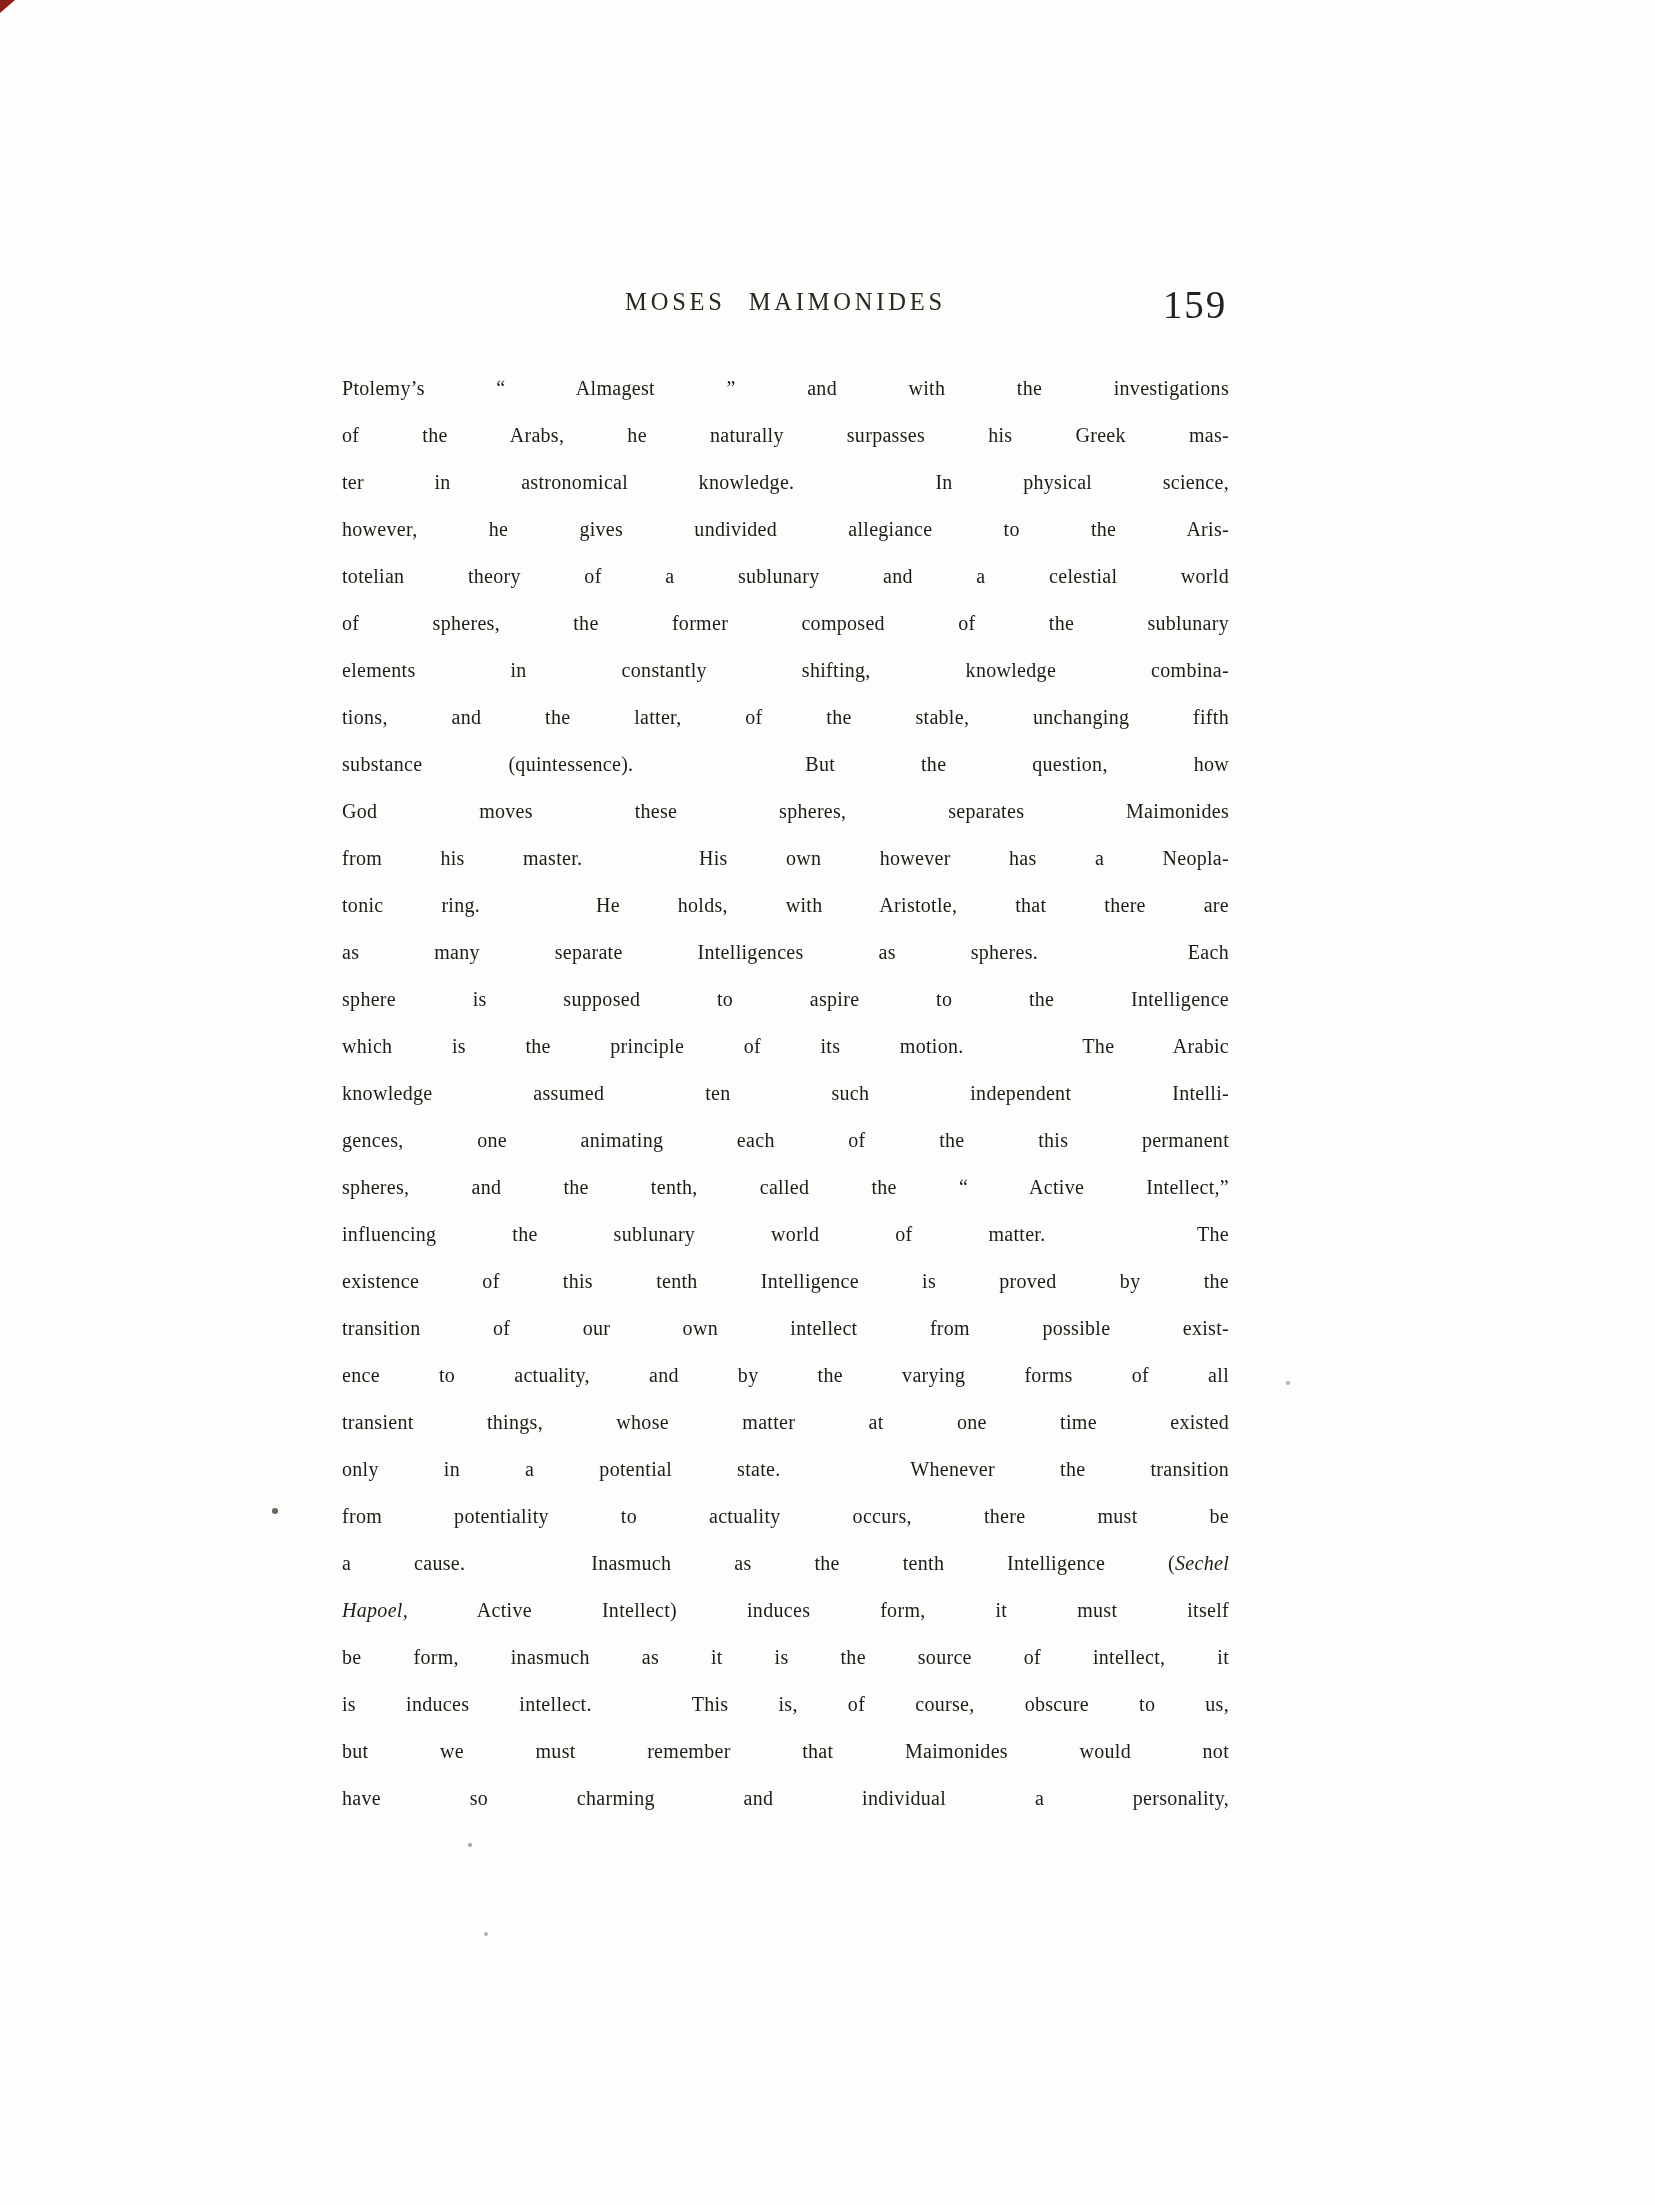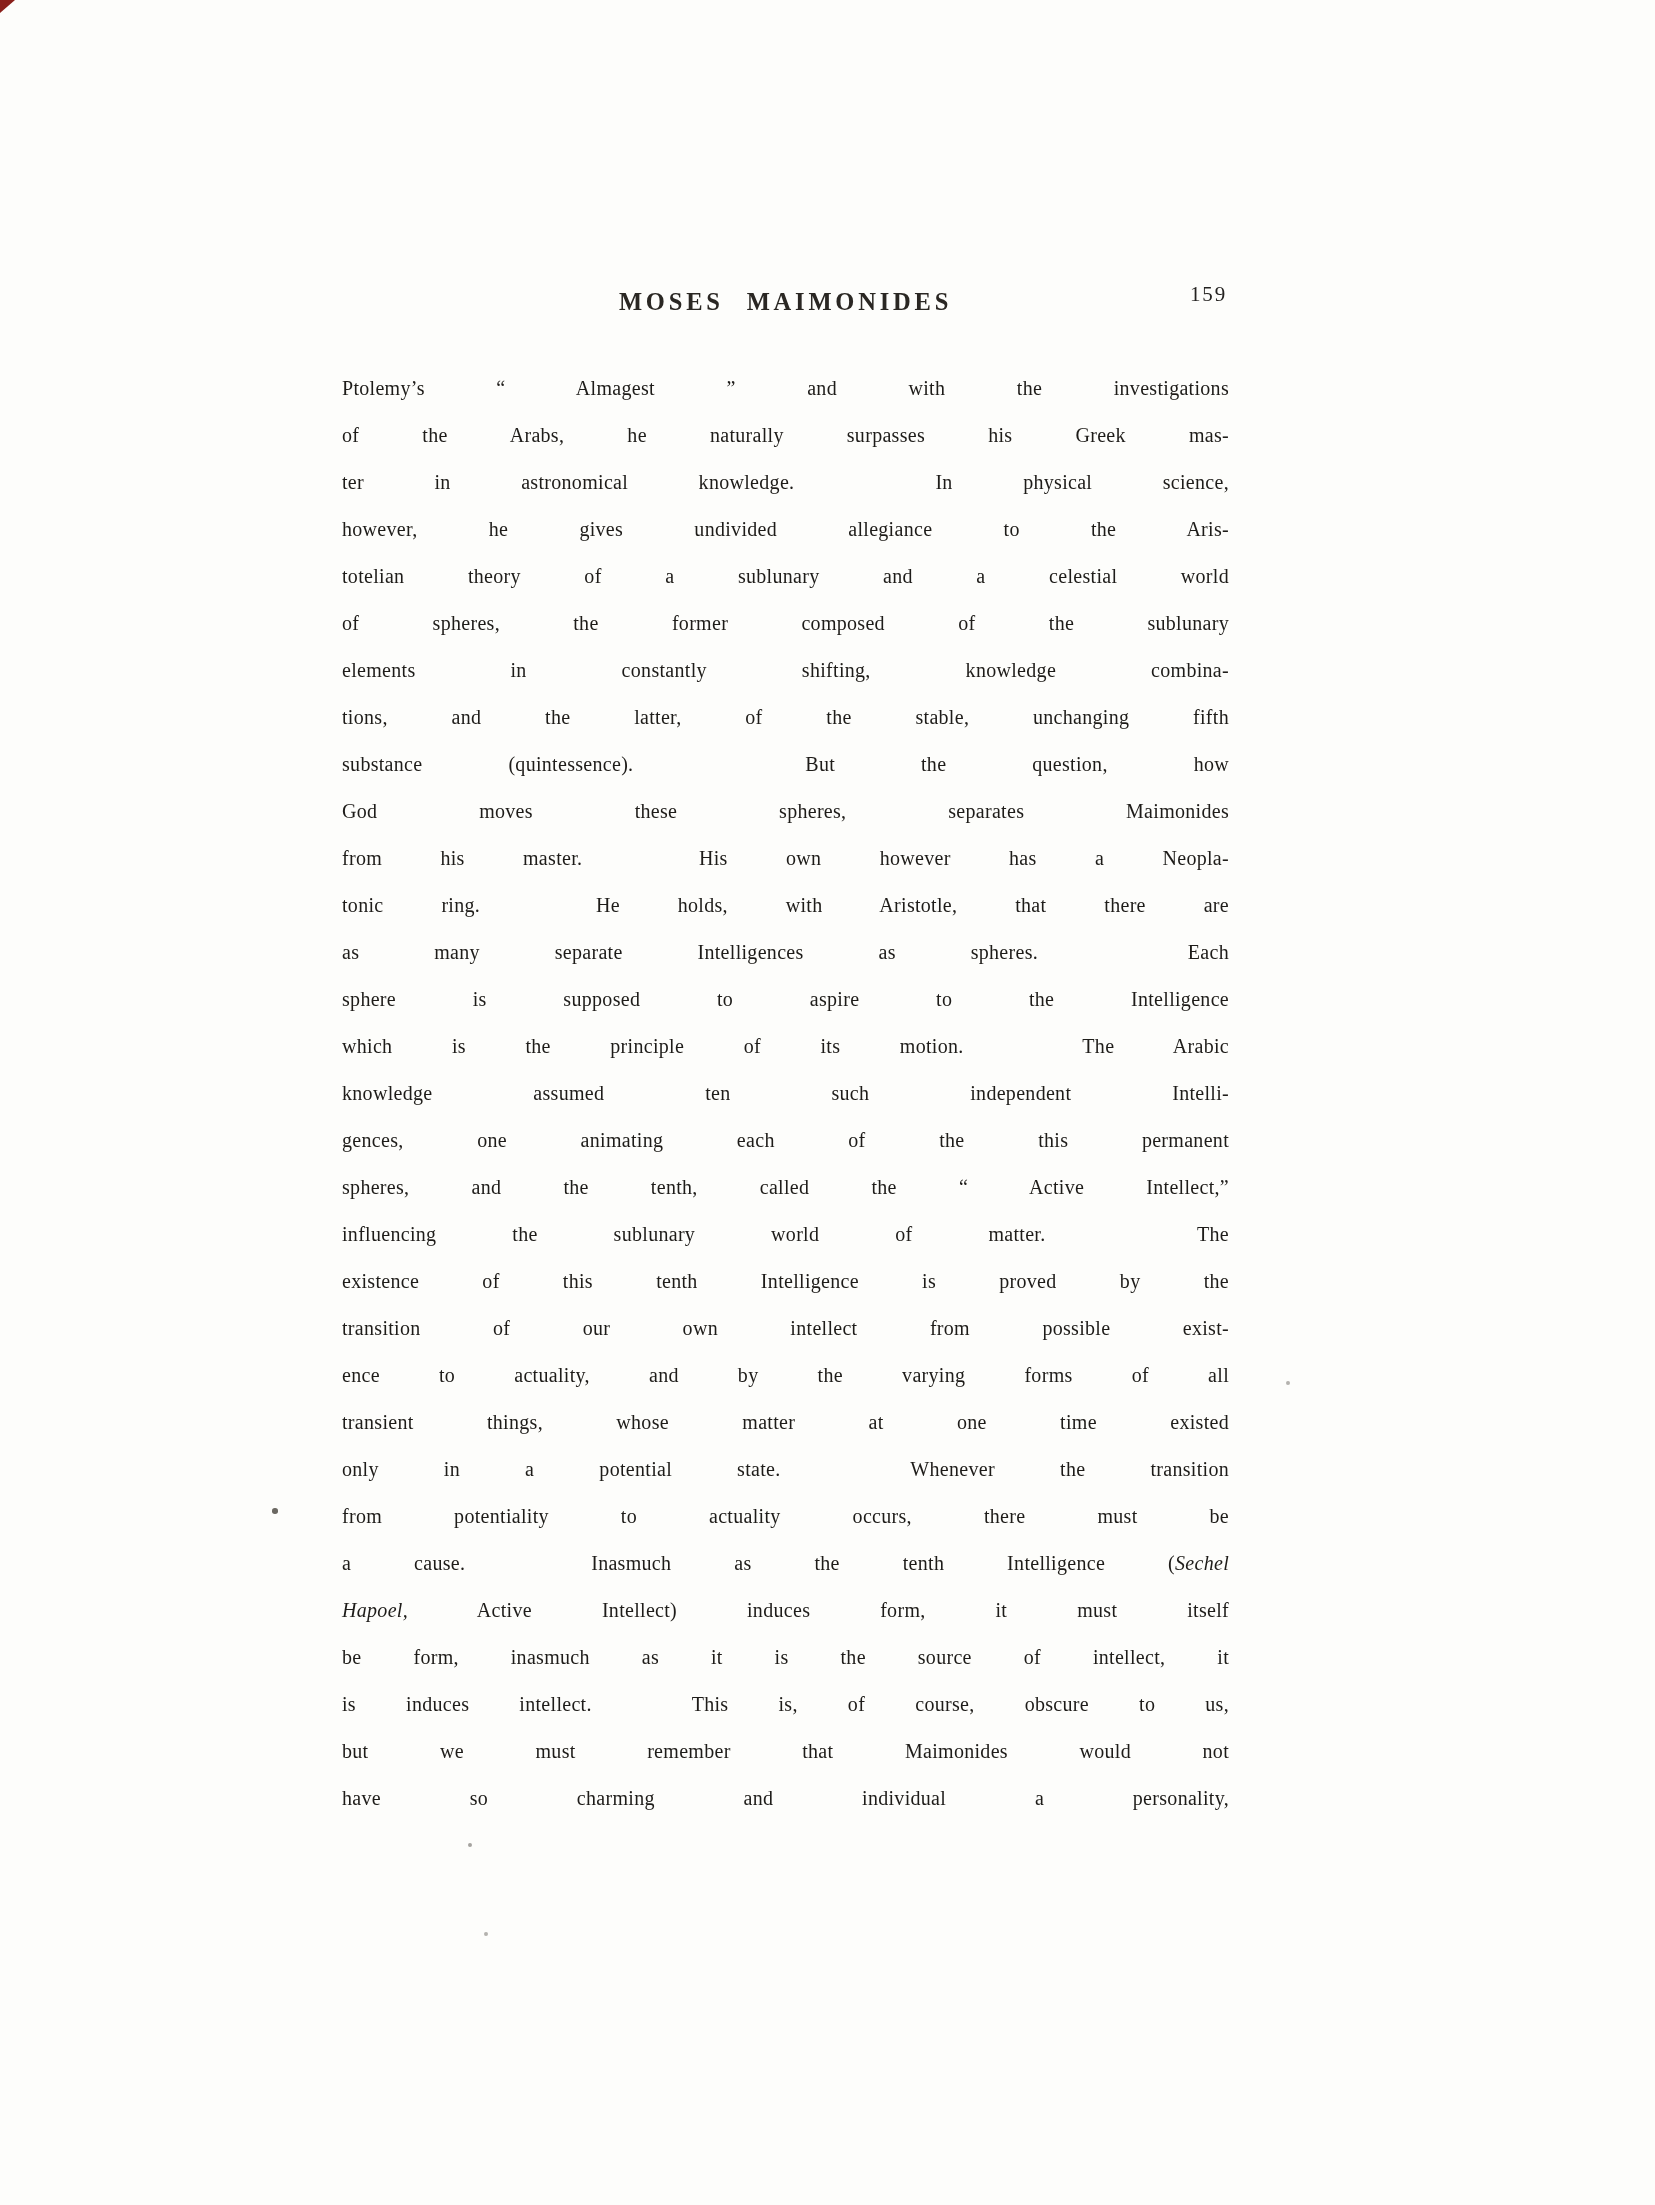--- a/index.html
+++ b/index.html
@@ -24,31 +24,31 @@
   .header {
     top: 284px;
     height: 41px;
   }
   .running-title {
     position: absolute;
     left: 0;
     right: 0;
     top: 3.8px;
     text-align: center;
-    font-weight: bold;
+    font-weight: normal;
     font-size: 24.5px;
     letter-spacing: 3.8px;
     word-spacing: 13px;
     color: #2a2723;
   }
   .page-number {
     position: absolute;
     right: 1.9px;
     top: -1.9px;
-    font-size: 21px;
+    font-size: 39px;
     letter-spacing: 1.9px;
     color: #242220;
   }
   .body-text {
     top: 365px;
   }
   .line {
     white-space: pre-wrap;
     text-align: justify;
     text-align-last: justify;

